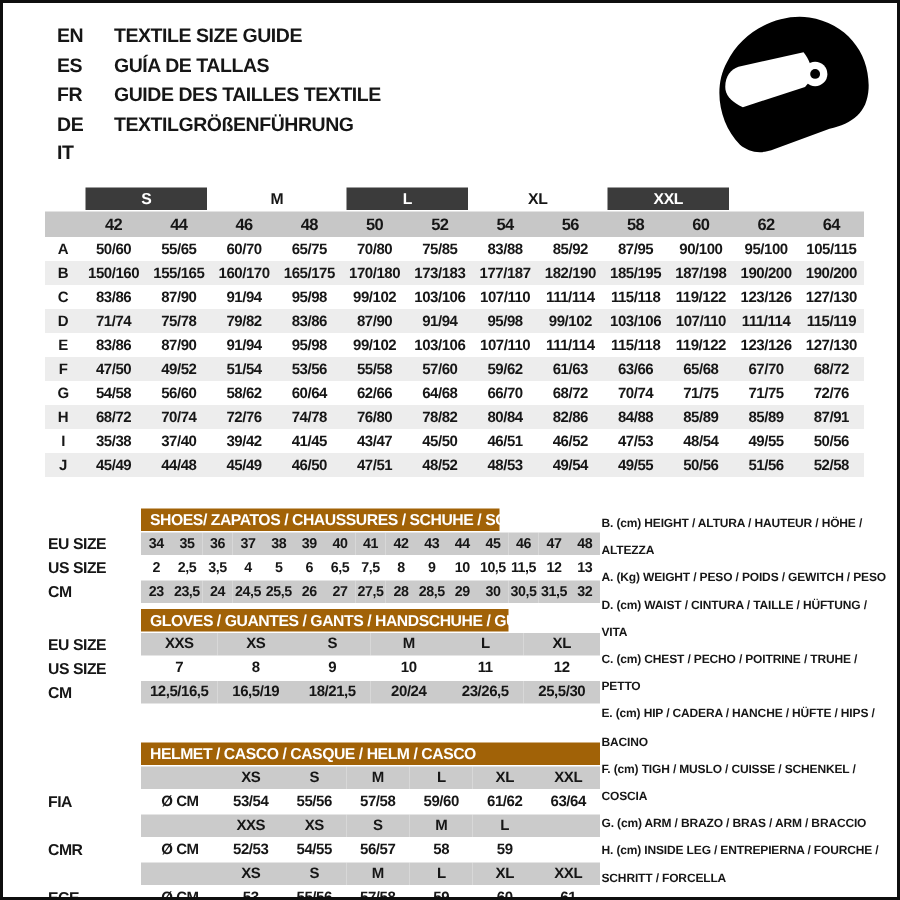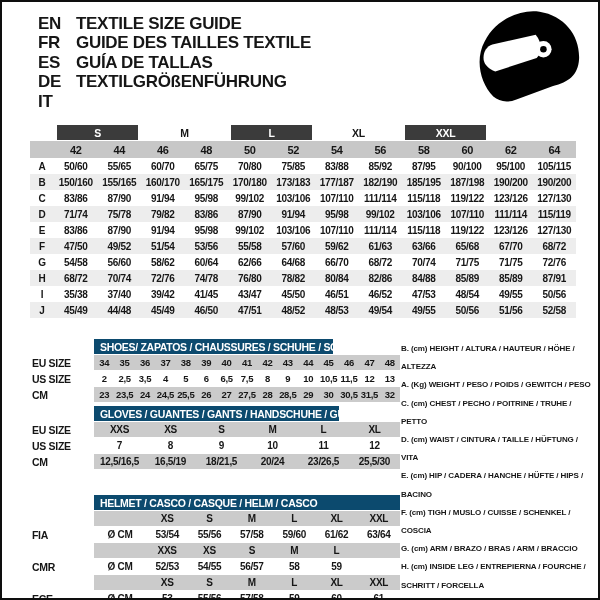--- a/index.html
+++ b/index.html
@@ -1,21 +1,21 @@
 <!DOCTYPE html>
 <html><head>
 <meta charset="utf-8">
 <style>
   html,body{margin:0;padding:0;background:#fff;}
   .page{position:relative;width:600px;height:600px;box-sizing:border-box;background:#fff;
         border:2px solid #0e0e0e;font-family:"Liberation Sans",sans-serif;color:#161616;overflow:hidden;}
 
   
   #langs{position:absolute;left:36px;top:12px;}
-  .lang-row{display:flex;height:19.5px;align-items:center;font-weight:700;font-size:17px;letter-spacing:-0.3px;}
+  .lang-row{display:flex;height:19.5px;align-items:center;font-weight:700;font-size:13px;letter-spacing:-0.3px;}
   .lang-code{width:38px;}
 
   
   #helmet{position:absolute;right:12px;top:2px;width:116px;height:106px;}
 
   
   #main-table{position:absolute;left:28px;top:122px;width:546px;font-weight:700;letter-spacing:-0.3px;}
   .mt-row{display:grid;grid-template-columns:24px repeat(12,1fr);}
   .mt-groups{height:17px;}
   .mt-group{grid-column:span 2;display:flex;align-items:center;justify-content:center;font-size:10.5px;}
@@ -30,45 +30,45 @@
   #shoes{top:336px;} #gloves{top:403px;} #helmet-table{top:492px;}
   .sub-row{display:grid;margin-top:1px;height:15px;font-weight:700;}
   #shoes .sub-row,#gloves .sub-row{grid-template-columns:84px repeat(var(--n),1fr);}
   #helmet-table .sub-row{grid-template-columns:84px 52px repeat(6,1fr);}
   .sub-label{display:flex;align-items:center;padding-left:22px;font-size:10.5px;white-space:nowrap;}
   .cell{display:flex;align-items:center;justify-content:center;font-size:9.5px;white-space:nowrap;}
   #gloves .cell,#helmet-table .cell{font-size:10px;text-align:right;}
   .sub-row.gray .cell{background:#cbcbcb;}
   .title-row{height:15px;}
   .sub-title{grid-column:2/-1;display:flex;}
-  .sub-title-bar{background:#0c4a6e;color:#fff;font-size:10.5px;font-weight:700;height:15px;
+  .sub-title-bar{background:#a16207;color:#fff;font-size:10.5px;font-weight:700;height:15px;
                  display:flex;align-items:center;padding:0 6px;box-sizing:border-box;white-space:nowrap;}
 
   
   #legend{position:absolute;left:399px;top:338px;width:196px;font-size:8px;font-weight:700;
           line-height:18.2px;letter-spacing:-0.1px;}
   .legend-item{white-space:normal;}
 </style>
 </head>
 <body>
 
 <div class="page">
 
   <div id="langs">
       <div class="lang-row">
         <span class="lang-code">EN</span>
         <span class="lang-text">TEXTILE SIZE GUIDE</span>
       </div>
       <div class="lang-row">
+        <span class="lang-code">ES</span>
+        <span class="lang-text">GUÍA DE TALLAS</span>
+      </div>
+      <div class="lang-row">
         <span class="lang-code">FR</span>
         <span class="lang-text">GUIDE DES TAILLES TEXTILE</span>
-      </div>
-      <div class="lang-row">
-        <span class="lang-code">ES</span>
-        <span class="lang-text">GUÍA DE TALLAS</span>
       </div>
       <div class="lang-row">
         <span class="lang-code">DE</span>
         <span class="lang-text">TEXTILGRÖßENFÜHRUNG</span>
       </div>
       <div class="lang-row">
         <span class="lang-code">IT</span>
       </div>
     </div>
 
@@ -420,21 +420,21 @@
         <div class="cell">57/58</div>
         <div class="cell">59</div>
         <div class="cell">60</div>
         <div class="cell">61</div>
       </div>
     </div>
 
   <div id="legend">
       <div class="legend-item">B. (cm) HEIGHT / ALTURA / HAUTEUR / HÖHE / ALTEZZA</div>
       <div class="legend-item">A. (Kg) WEIGHT / PESO / POIDS / GEWITCH / PESO</div>
+      <div class="legend-item">D. (cm) WAIST / CINTURA / TAILLE / HÜFTUNG / VITA</div>
       <div class="legend-item">C. (cm) CHEST / PECHO / POITRINE / TRUHE / PETTO</div>
-      <div class="legend-item">D. (cm) WAIST / CINTURA / TAILLE / HÜFTUNG / VITA</div>
       <div class="legend-item">E. (cm) HIP / CADERA / HANCHE / HÜFTE / HIPS / BACINO</div>
       <div class="legend-item">F. (cm) TIGH / MUSLO / CUISSE / SCHENKEL / COSCIA</div>
       <div class="legend-item">G. (cm) ARM / BRAZO / BRAS / ARM / BRACCIO</div>
       <div class="legend-item">H. (cm) INSIDE LEG / ENTREPIERNA / FOURCHE / SCHRITT / FORCELLA</div>
       <div class="legend-item">I. (cm) SHOULDERS / HOMBROS / ÉPAULES / SCHULTERN / SPALLE</div>
     </div>
 </div>
 
 </body></html>

